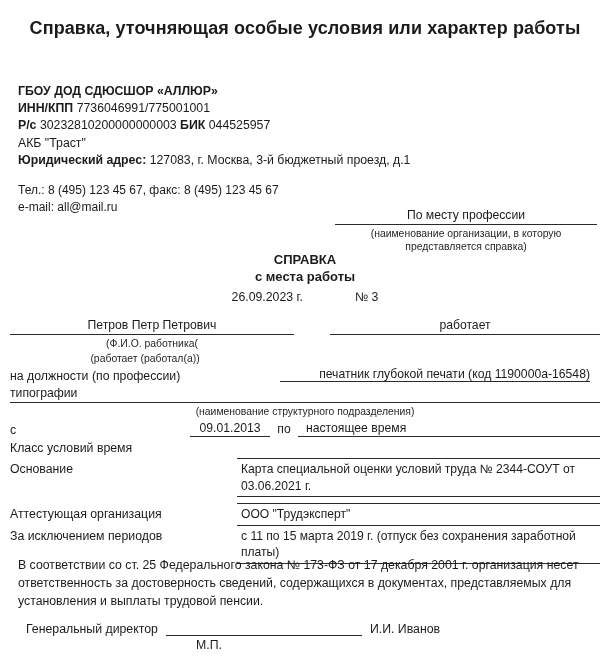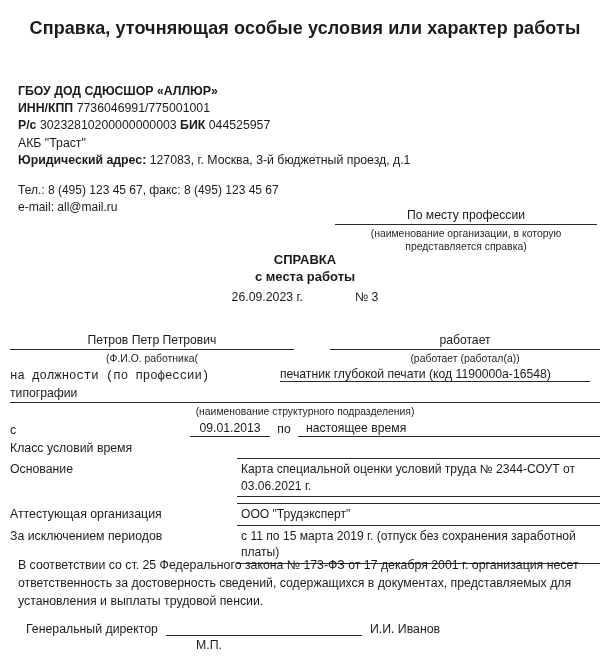--- a/index.html
+++ b/index.html
@@ -113,45 +113,44 @@
     align-items: flex-end;
     padding: 0 10px;
   }
   .cell-left-fio { width: 284px; }
   .cell-gap { width: 36px; }
   .cell-right-fio { width: 270px; }
   .val-center {
     text-align: center;
     font-size: 12.2px;
     padding-bottom: 2px;
-    margin-top: 15px;
   }
 
   .row-cap {
     display: flex;
     padding: 0 10px;
+    flex-direction: column;
   }
   .cap-left { width: 284px; }
   .cap-gap { width: 36px; }
   .cap-right { width: 270px; }
 
   .row-post {
     display: flex;
     align-items: flex-end;
     padding: 2px 10px 0 10px;
   }
   .post-label {
     width: 270px;
     font-size: 12.3px;
     padding-bottom: 1px;
-    font-family: Liberation Mono, monospace;
   }
   .post-value {
     width: 310px;
-    text-align: left;
+    text-align: right;
     font-size: 12.2px;
     padding-bottom: 2px;
   }
 
   .row-unit {
     padding: 2px 10px 0 10px;
   }
   .unit-value {
     margin-left: 0;
     text-align: left;

